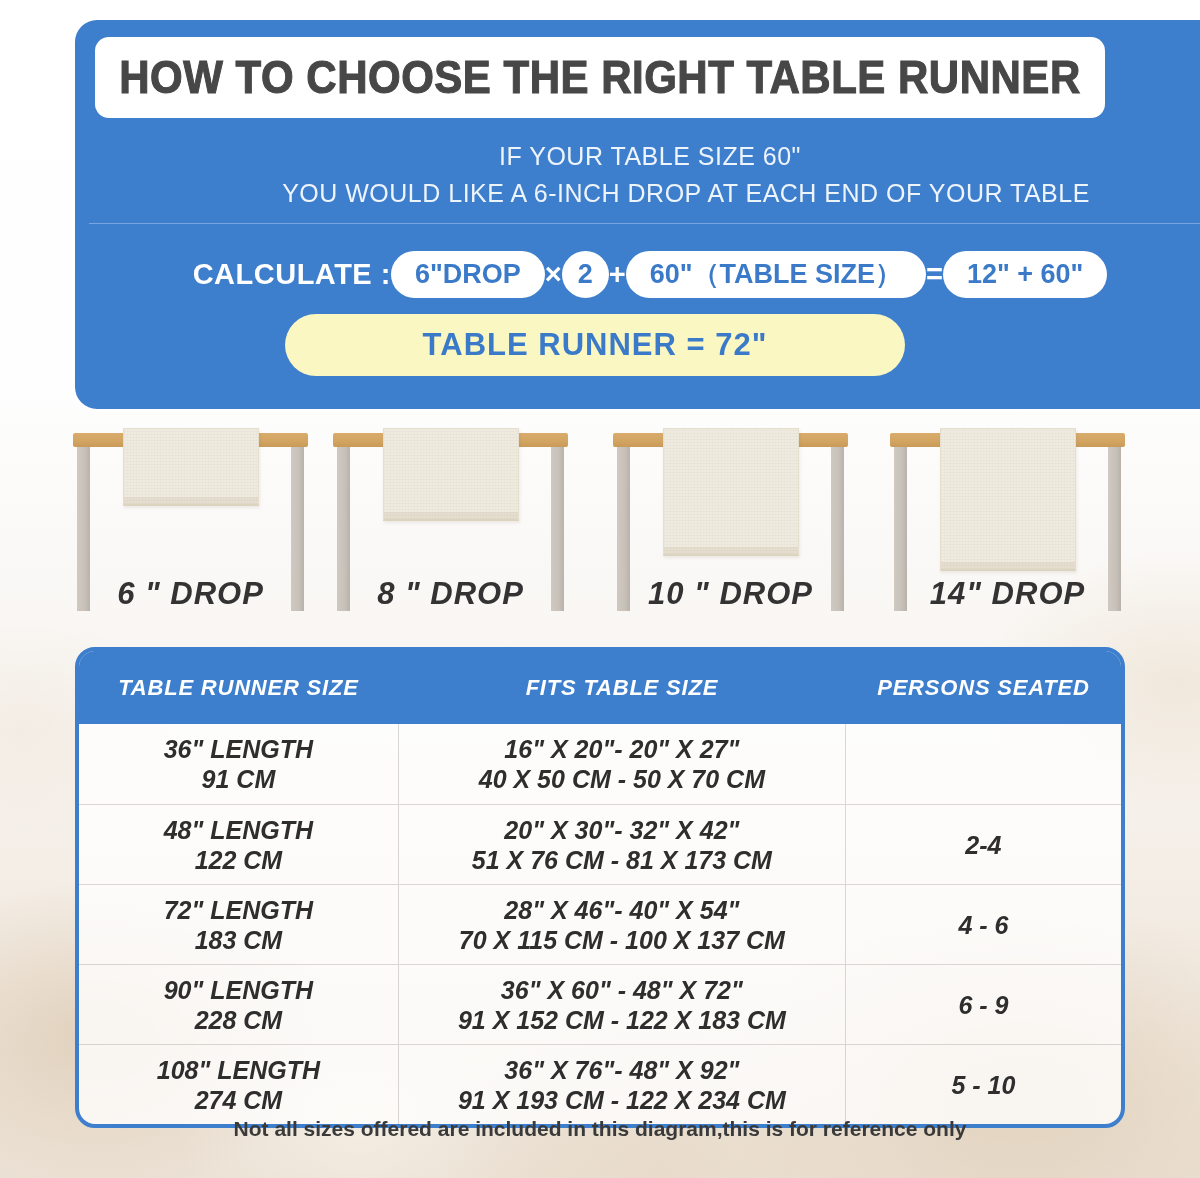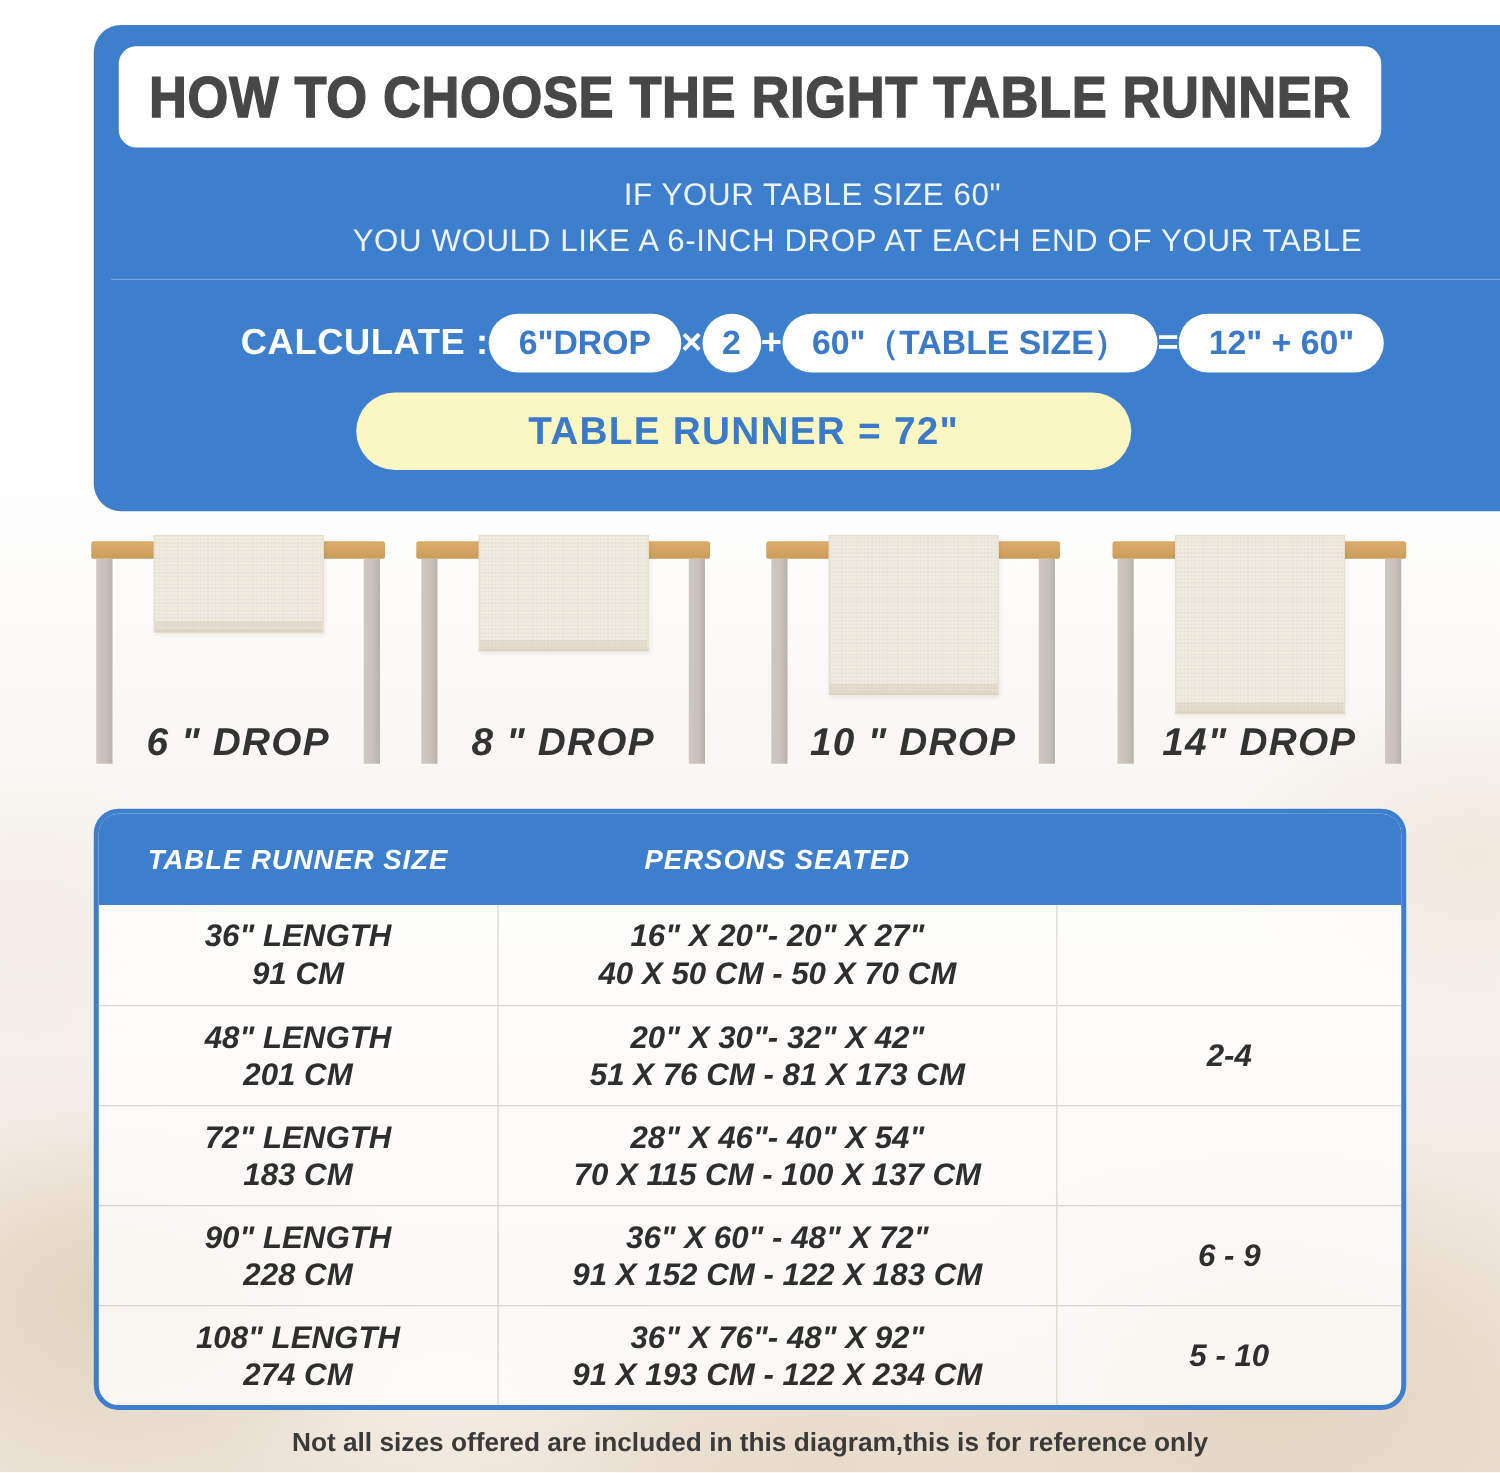--- a/index.html
+++ b/index.html
@@ -80,21 +80,21 @@
     grid-template-columns:30.6% 43% 26.4%;align-items:center;}
   .size-header .hcell{text-align:center;color:#fff;font-size:22px;font-weight:700;
     letter-spacing:.8px;}
   .t-row{height:80px;display:grid;grid-template-columns:30.6% 43% 26.4%;}
   .t-row + .t-row{border-top:1px solid rgba(140,130,118,0.30);}
   .cell{display:flex;flex-direction:column;align-items:center;justify-content:center;
     color:var(--rowtext);font-size:25px;font-weight:700;line-height:30px;text-align:center;}
   .cell.c2{border-left:1px solid rgba(140,130,118,0.30);
     border-right:1px solid rgba(140,130,118,0.30);}
 
-  .footer-note{position:absolute;left:0;top:1143px;width:100%;text-align:center;
+  .footer-note{position:absolute;left:0;top:1117px;width:100%;text-align:center;
     font-size:21px;font-weight:700;color:#3a3a3a;}
 </style>
 </head>
 <body>
 
 <div class="page">
   <div class="photo-bg"></div>
 
   <div class="hero">
     <div class="title-box">
@@ -143,55 +143,59 @@
         <div class="leg leg-l"></div>
         <div class="leg leg-r"></div>
         <div class="runner" style="height:143px"></div>
         <div class="drop-label">14" DROP</div>
       </div>
     </div>
 
   <div class="size-panel">
     <div class="size-header">
       <div class="hcell">TABLE RUNNER SIZE</div>
+      <div class="hcell">FITS TABLE SIZE</div>
       <div class="hcell">PERSONS SEATED</div>
     </div>
     <div id="size-rows">
         <div class="t-row">
           <div class="cell c1">
             <div>36" LENGTH</div>
             <div>91 CM</div>
           </div>
           <div class="cell c2">
             <div>16" X 20"- 20" X 27"</div>
             <div>40 X 50 CM - 50 X 70 CM</div>
           </div>
         </div>
         <div class="t-row">
           <div class="cell c1">
             <div>48" LENGTH</div>
-            <div>201 CM</div>
+            <div>122 CM</div>
           </div>
           <div class="cell c2">
             <div>20" X 30"- 32" X 42"</div>
             <div>51 X 76 CM - 81 X 173 CM</div>
           </div>
           <div class="cell c3">
             <div>2-4</div>
           </div>
         </div>
         <div class="t-row">
           <div class="cell c1">
             <div>72" LENGTH</div>
             <div>183 CM</div>
           </div>
           <div class="cell c2">
             <div>28" X 46"- 40" X 54"</div>
             <div>70 X 115 CM - 100 X 137 CM</div>
           </div>
+          <div class="cell c3">
+            <div>4 - 6</div>
+          </div>
         </div>
         <div class="t-row">
           <div class="cell c1">
             <div>90" LENGTH</div>
             <div>228 CM</div>
           </div>
           <div class="cell c2">
             <div>36" X 60" - 48" X 72"</div>
             <div>91 X 152 CM - 122 X 183 CM</div>
           </div>

